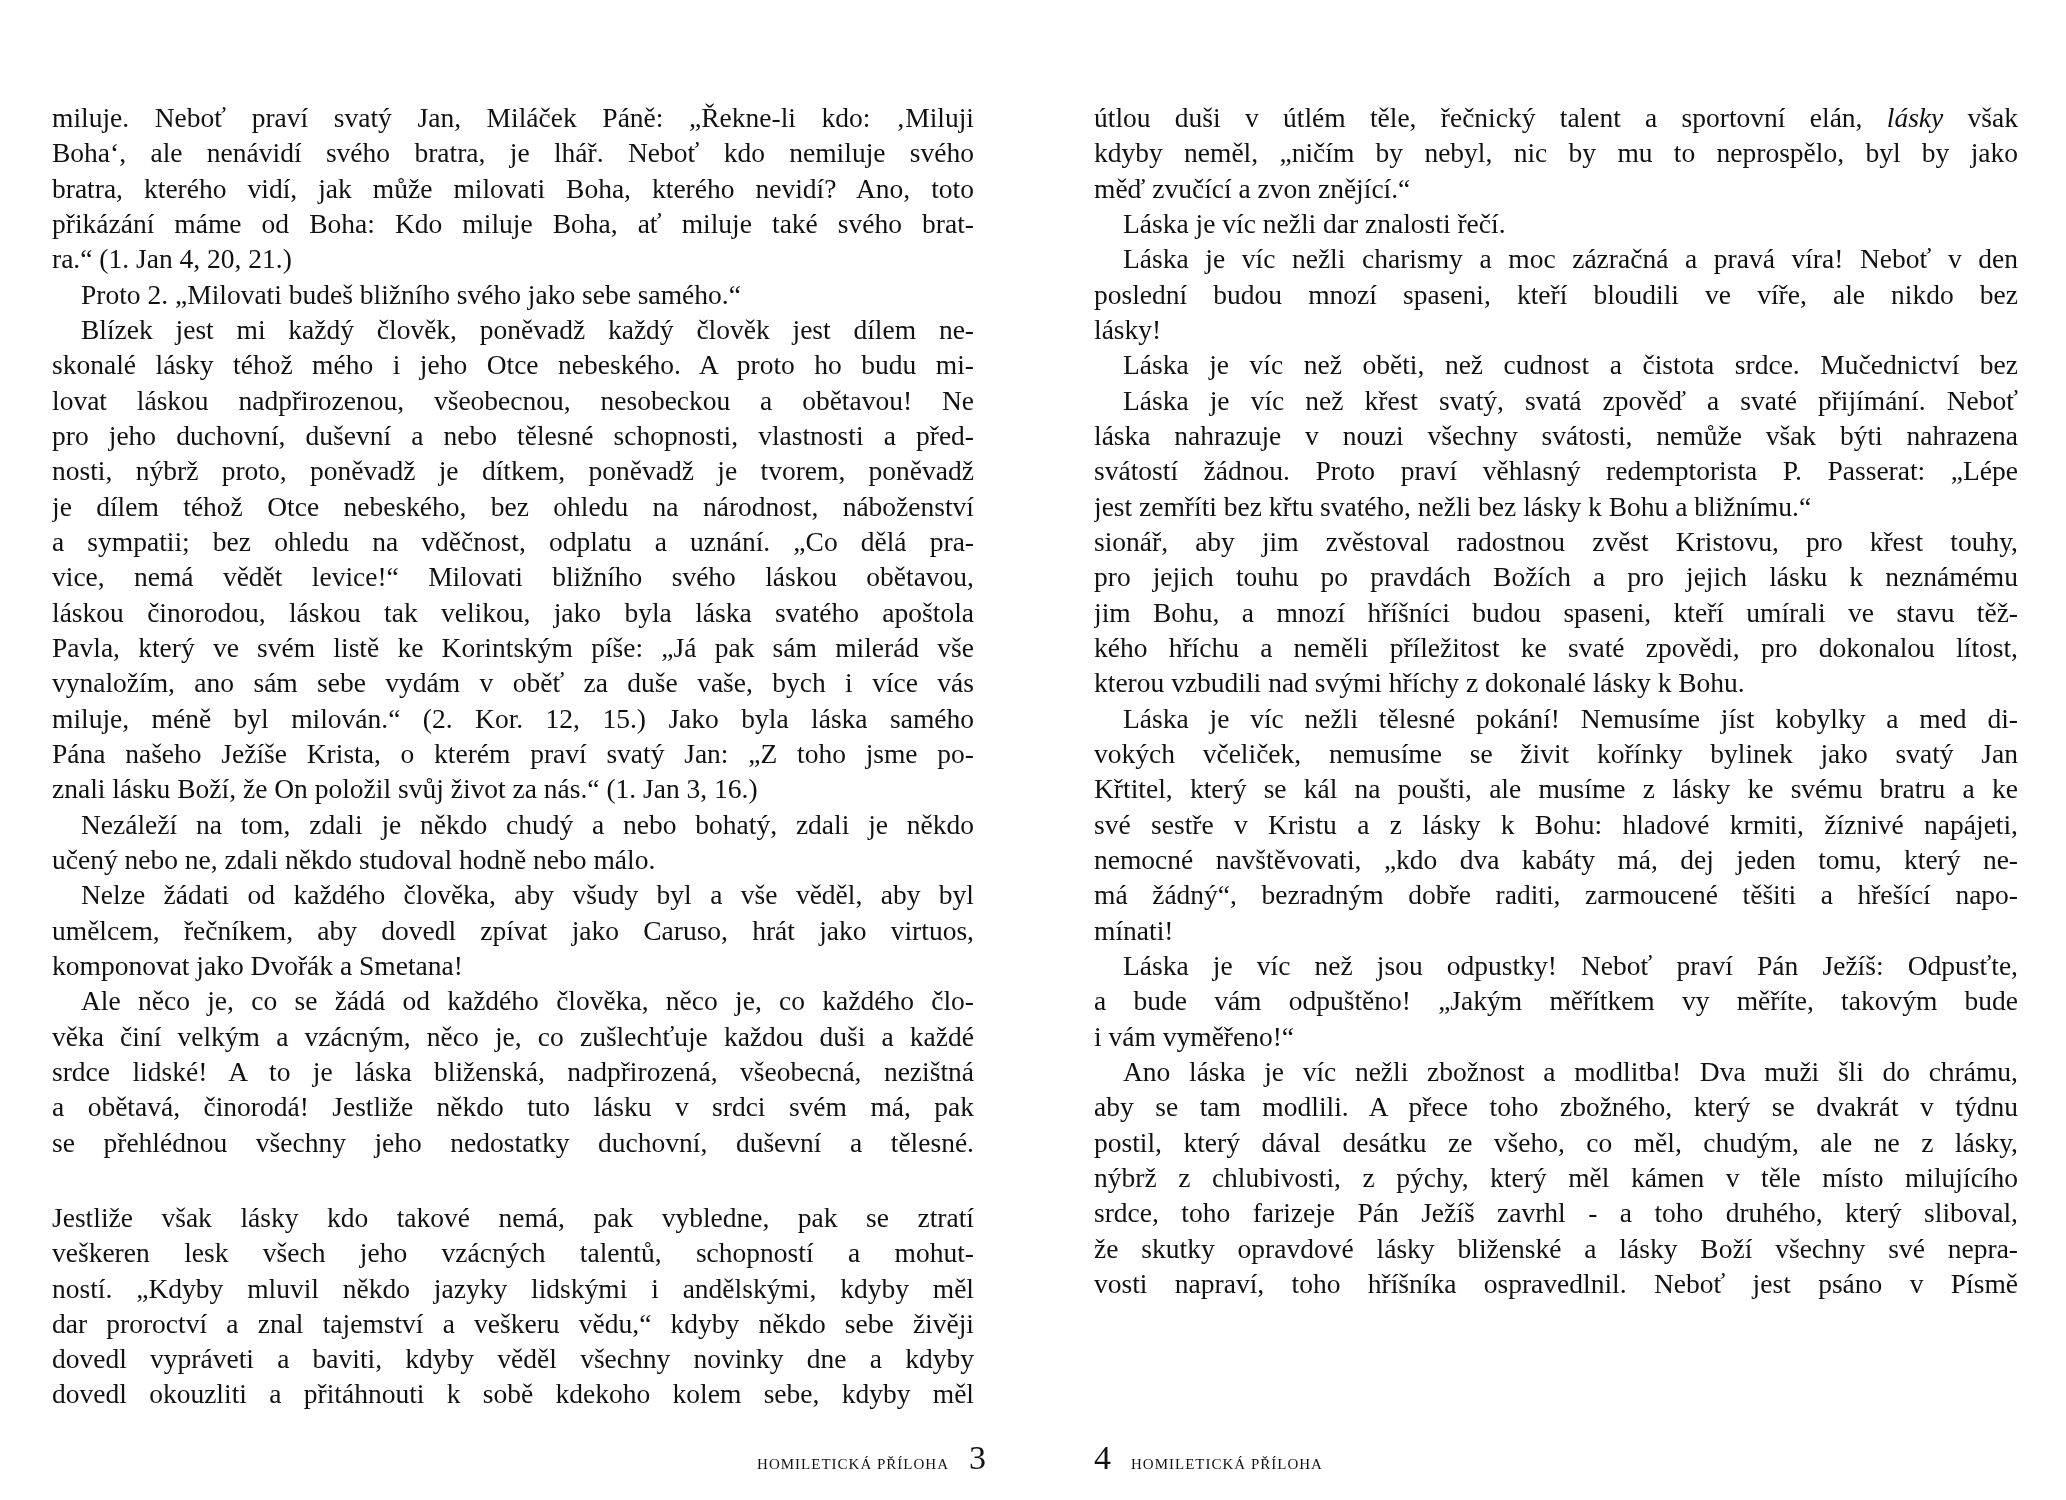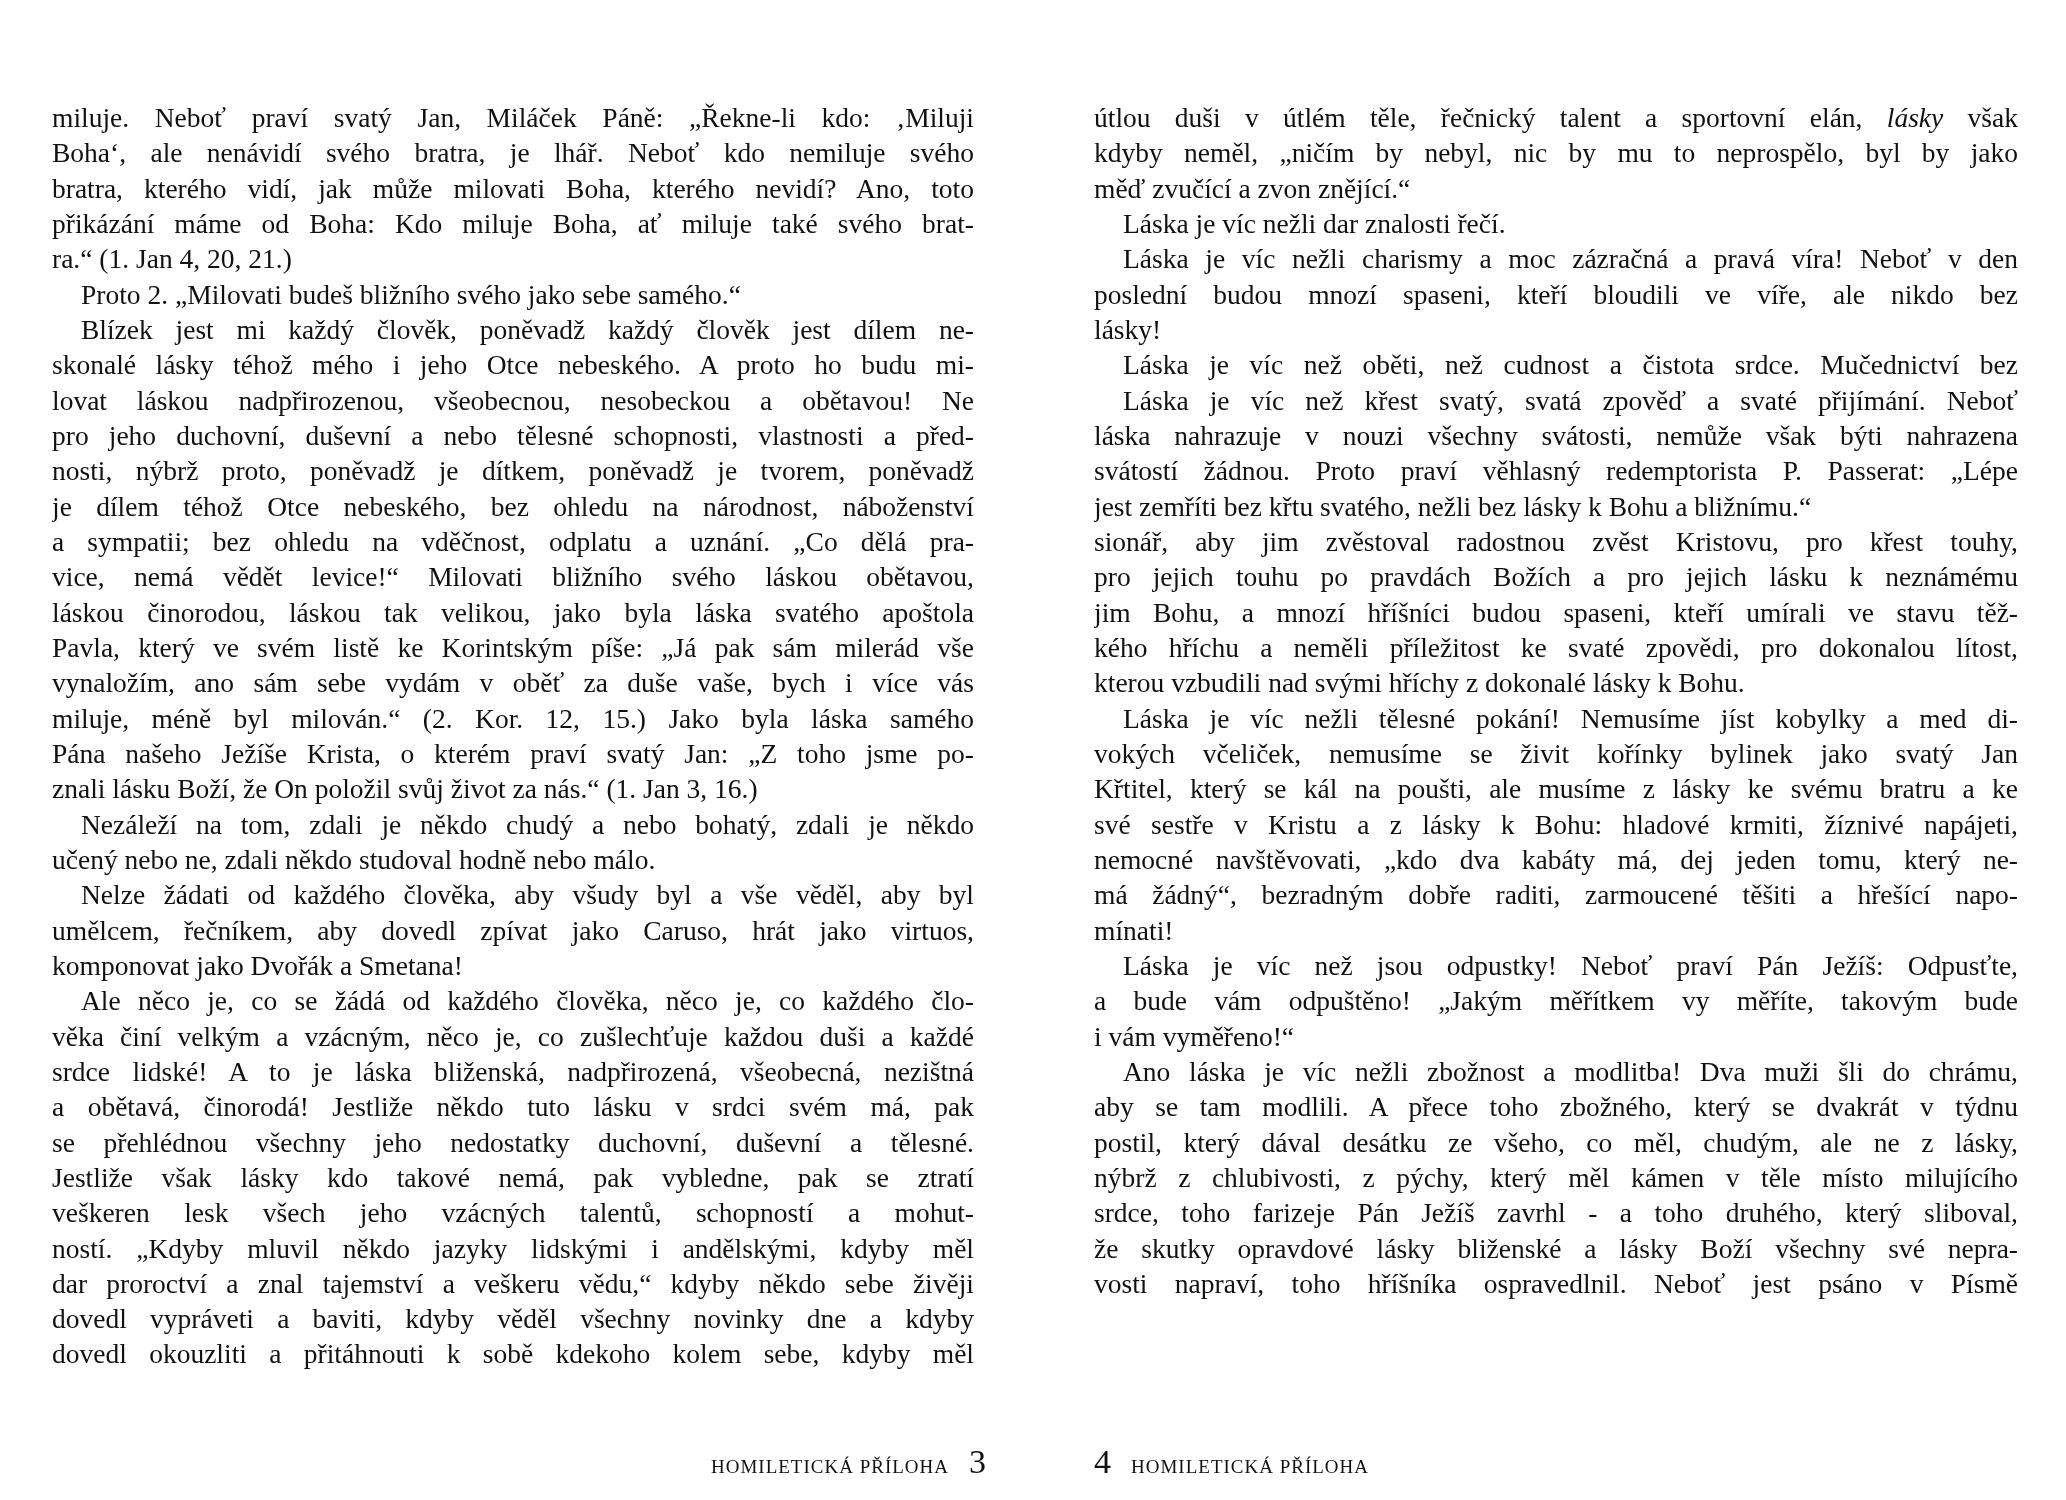--- a/index.html
+++ b/index.html
@@ -25,21 +25,21 @@
       position: absolute;
       top: 1415px;
       font-family: "Liberation Serif", "DejaVu Serif", serif;
       color: #111111;
       display: flex;
       align-items: baseline;
       white-space: nowrap;
     }
     .footer-left { right: 1080px; }
     .footer-right { left: 1094px; }
-    .running-head { font-size: 19px; letter-spacing: 1px; font-variant: small-caps; text-transform: uppercase; margin-top: 41px; }
+    .running-head { font-size: 15px; letter-spacing: 1px; font-variant: small-caps; text-transform: uppercase; margin-top: 41px; }
     .page-num { font-size: 34px; }
     .footer-left .page-num { margin-left: 20px; }
     .footer-right .page-num { margin-right: 20px; }
   </style>
 </head>
 <body>
 
 <div class="page page-left" id="left-page">
     <div class="line" style="line-height: 35.3333px; height: 35.3333px;">miluje. Neboť praví svatý Jan, Miláček Páně: „Řekne-li kdo: ‚Miluji</div>
     <div class="line" style="line-height: 35.3333px; height: 35.3333px;">Boha‘, ale nenávidí svého bratra, je lhář. Neboť kdo nemiluje svého</div>
@@ -64,21 +64,21 @@
     <div class="line indent" style="line-height: 35.3333px; height: 35.3333px;">Nezáleží na tom, zdali je někdo chudý a nebo bohatý, zdali je někdo</div>
     <div class="line last" style="line-height: 35.3333px; height: 35.3333px;">učený nebo ne, zdali někdo studoval hodně nebo málo.</div>
     <div class="line indent" style="line-height: 35.3333px; height: 35.3333px;">Nelze žádati od každého člověka, aby všudy byl a vše věděl, aby byl</div>
     <div class="line" style="line-height: 35.3333px; height: 35.3333px;">umělcem, řečníkem, aby dovedl zpívat jako Caruso, hrát jako virtuos,</div>
     <div class="line last" style="line-height: 35.3333px; height: 35.3333px;">komponovat jako Dvořák a Smetana!</div>
     <div class="line indent" style="line-height: 35.3333px; height: 35.3333px;">Ale něco je, co se žádá od každého člověka, něco je, co každého člo-</div>
     <div class="line" style="line-height: 35.3333px; height: 35.3333px;">věka činí velkým a vzácným, něco je, co zušlechťuje každou duši a každé</div>
     <div class="line" style="line-height: 35.3333px; height: 35.3333px;">srdce lidské! A to je láska bliženská, nadpřirozená, všeobecná, nezištná</div>
     <div class="line" style="line-height: 35.3333px; height: 35.3333px;">a obětavá, činorodá! Jestliže někdo tuto lásku v srdci svém má, pak</div>
     <div class="line" style="line-height: 35.3333px; height: 35.3333px;">se přehlédnou všechny jeho nedostatky duchovní, duševní a tělesné.</div>
-    <div class="line" style="line-height: 35.3333px; height: 35.3333px;">Jestliže však lásky kdo takové nemá, pak vybledne, pak se ztratí</div>
+    <div class="line" style="line-height: 35.3333px; height: 35.3333px; margin-top: 40px;">Jestliže však lásky kdo takové nemá, pak vybledne, pak se ztratí</div>
     <div class="line" style="line-height: 35.3333px; height: 35.3333px;">veškeren lesk všech jeho vzácných talentů, schopností a mohut-</div>
     <div class="line" style="line-height: 35.3333px; height: 35.3333px;">ností. „Kdyby mluvil někdo jazyky lidskými i andělskými, kdyby měl</div>
     <div class="line" style="line-height: 35.3333px; height: 35.3333px;">dar proroctví a znal tajemství a veškeru vědu,“ kdyby někdo sebe živěji</div>
     <div class="line" style="line-height: 35.3333px; height: 35.3333px;">dovedl vypráveti a baviti, kdyby věděl všechny novinky dne a kdyby</div>
     <div class="line" style="line-height: 35.3333px; height: 35.3333px;">dovedl okouzliti a přitáhnouti k sobě kdekoho kolem sebe, kdyby měl</div>
   </div>
 <div class="page page-right" id="right-page">
     <div class="line" style="line-height: 35.3333px; height: 35.3333px;"><span>útlou duši v útlém těle, řečnický talent a sportovní elán, </span><em>lásky</em><span> však</span></div>
     <div class="line" style="line-height: 35.3333px; height: 35.3333px;">kdyby neměl, „ničím by nebyl, nic by mu to neprospělo, byl by jako</div>
     <div class="line last" style="line-height: 35.3333px; height: 35.3333px;">měď zvučící a zvon znějící.“</div>

